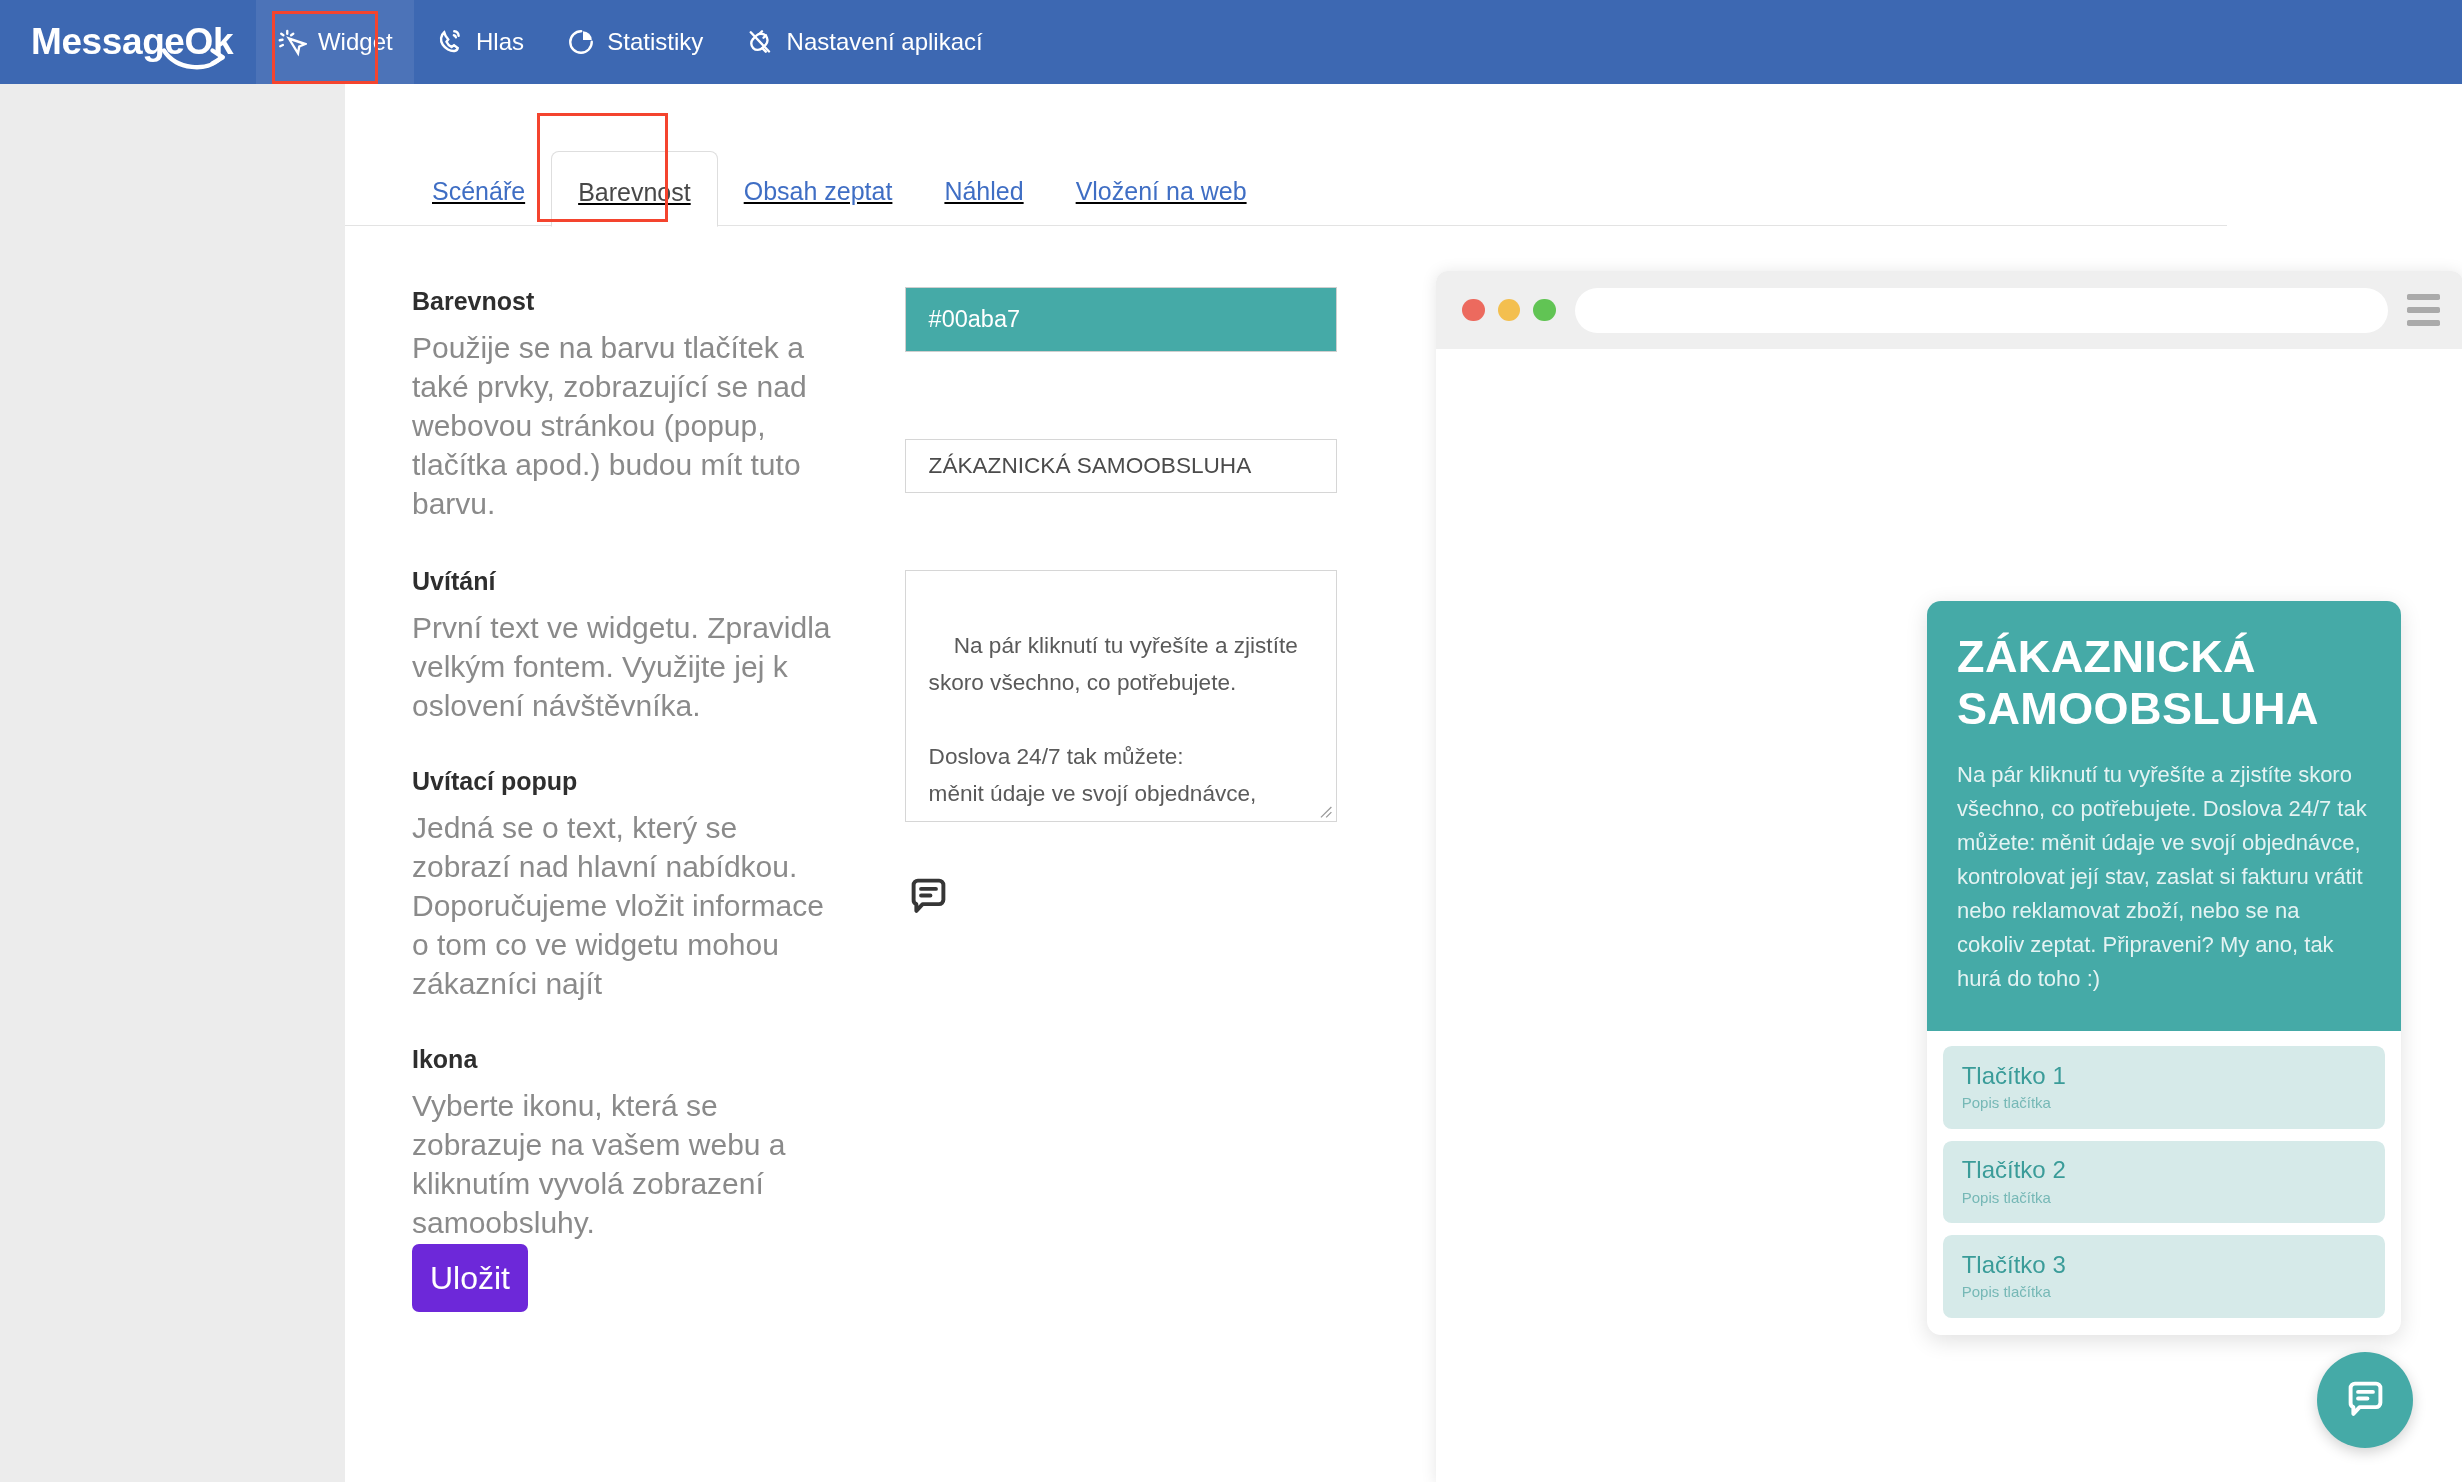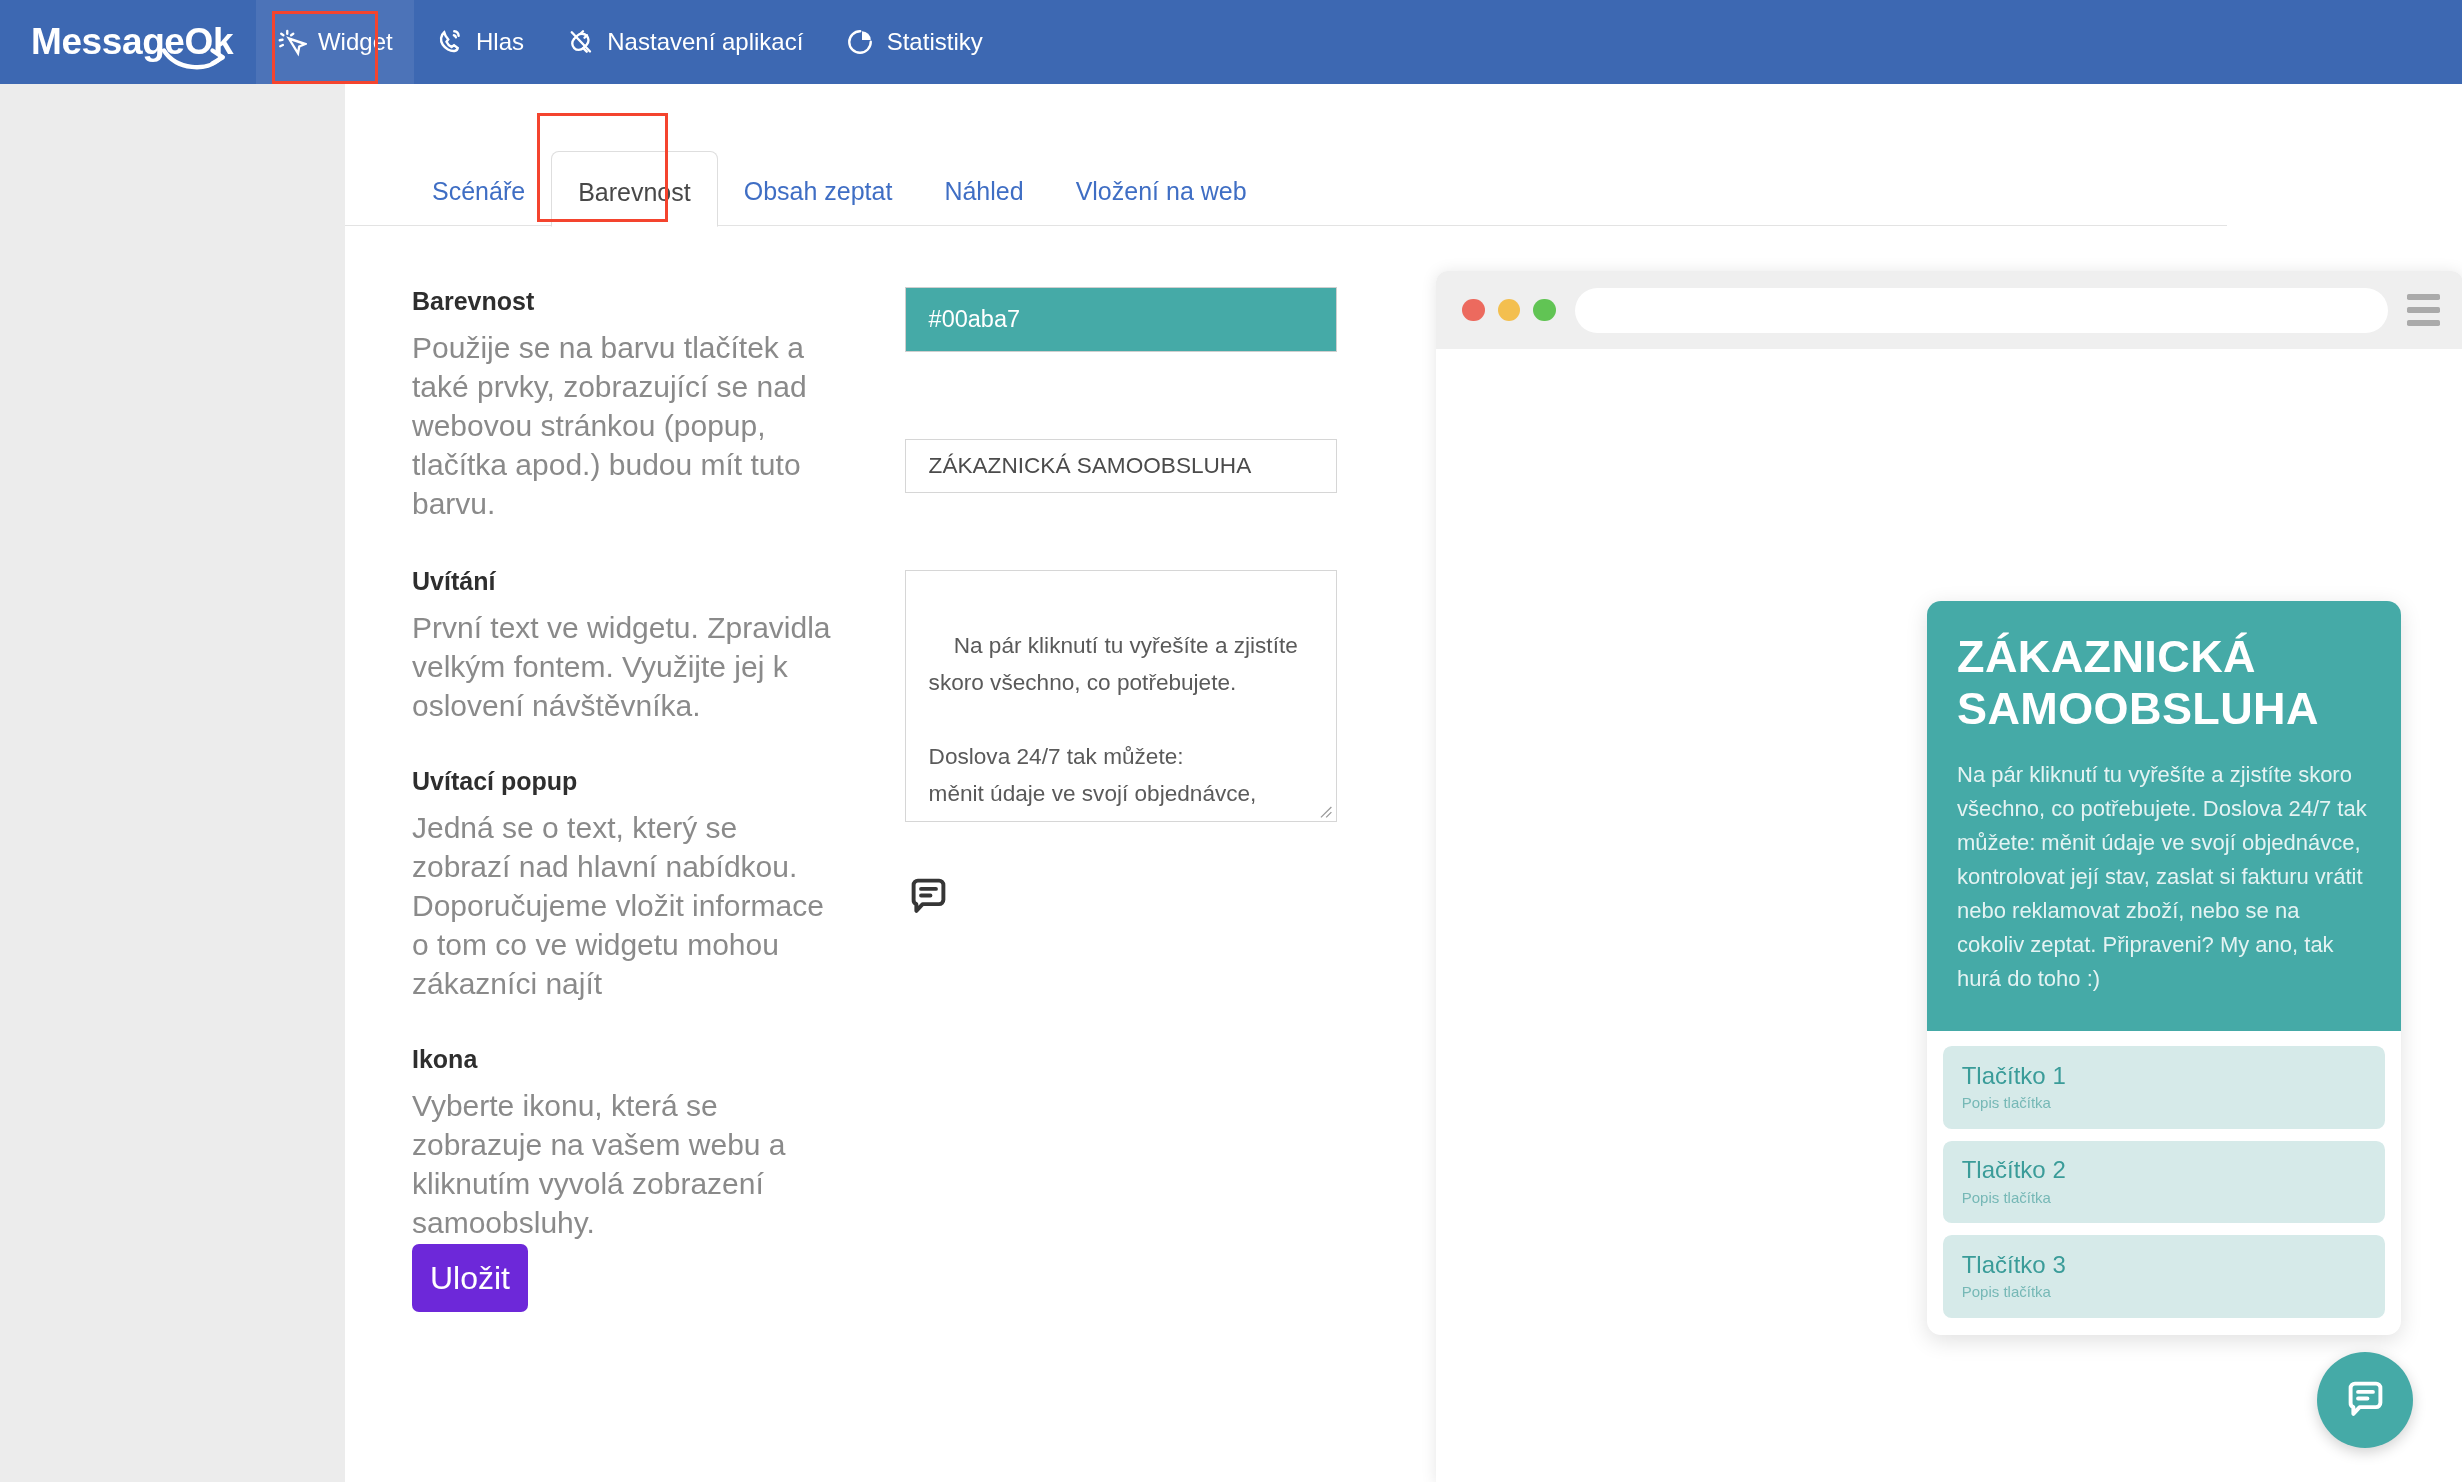--- a/index.html
+++ b/index.html
@@ -75,20 +75,21 @@
 
   
   .tabbar {
     position: absolute;
     left: 345px; top: 84px;
     width: 1882px; height: 142px;
     border-bottom: 1.7px solid #e3e3e3;
     display: flex;
     align-items: flex-end;
     padding-left: 61px;
+    text-decoration: underline;
   }
   .tab {
     font-size: 25px;
     color: #3f6ec4;
     padding: 0 26px 19px 26px;
     cursor: pointer;
     white-space: nowrap;
     position: relative;
     top: 0;
   }
@@ -311,40 +312,40 @@
           <path d="M15.4 3.4 C17.4 3.6 18.8 5.2 18.9 7.1"></path>
           <path d="M15.1 6.6 C16 6.8 16.6 7.4 16.7 8.3"></path>
         </svg>
       </span>
       <span>Hlas</span>
     </div>
 
     <div class="navitem">
       <span>
         <svg width="30" height="30" viewBox="0 0 24 24" fill="none" stroke="#ffffff" stroke-width="1.9" stroke-linecap="round">
+          <path d="M12.2 3.4 A8.6 8.6 0 1 0 20.6 11.8"></path>
+          <path d="M13.6 3.4 L13.6 10.4 L20.6 10.4 A7 7 0 0 0 13.6 3.4 Z" fill="#ffffff" stroke="none"></path>
+        </svg>
+      </span>
+      <span>Statistiky</span>
+    </div>
+
+    <div class="navitem">
+      <span>
+        <svg width="30" height="30" viewBox="0 0 24 24" fill="none" stroke="#ffffff" stroke-width="1.9" stroke-linecap="round">
           <path d="M6.4 9.6 A5.2 5.2 0 0 0 13.8 16.9 L16.6 19.7"></path>
           <path d="M6.4 9.6 L9.2 6.8 A5.2 5.2 0 0 1 16.6 14.1 L13.8 16.9"></path>
           <path d="M11.6 5.4 L13.6 3.4"></path>
             <path d="M14.8 8.6 L16.8 6.6"></path>
           <path d="M4.6 4.2 L19.2 19.6"></path>
         </svg>
       </span>
       <span>Nastavení aplikací</span>
     </div>
 
-    <div class="navitem">
-      <span>
-        <svg width="30" height="30" viewBox="0 0 24 24" fill="none" stroke="#ffffff" stroke-width="1.9" stroke-linecap="round">
-          <path d="M12.2 3.4 A8.6 8.6 0 1 0 20.6 11.8"></path>
-          <path d="M13.6 3.4 L13.6 10.4 L20.6 10.4 A7 7 0 0 0 13.6 3.4 Z" fill="#ffffff" stroke="none"></path>
-        </svg>
-      </span>
-      <span>Statistiky</span>
-    </div>
-
   </div>
 </div>
 
 <div class="page-bg"></div>
 <div class="content"></div>
 
 <div class="tabbar">
   <div class="tab">Scénáře</div>
   <div class="tab active">Barevnost</div>
   <div class="tab">Obsah zeptat</div>

